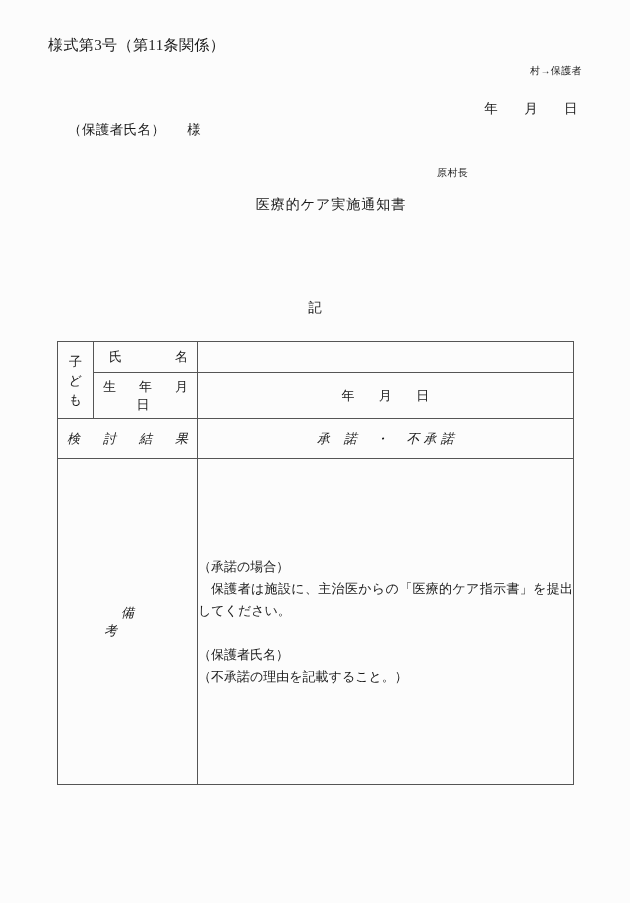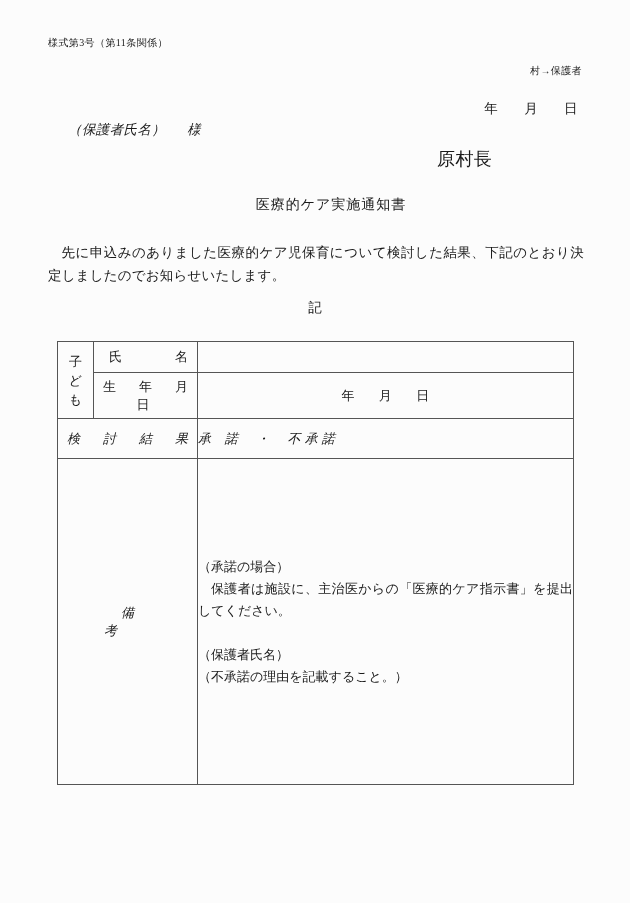--- a/index.html
+++ b/index.html
@@ -19,21 +19,21 @@
     width: 630px;
     height: 903px;
     overflow: hidden;
   }
 
   
   .form-no {
     position: absolute;
     left: 48px;
     top: 36px;
-    font-size: 10px;
+    font-size: 15px;
     letter-spacing: 0.4px;
     white-space: nowrap;
   }
   .recipient-route {
     position: absolute;
     right: 48px;
     top: 64px;
     font-size: 10px;
     letter-spacing: 0.4px;
     white-space: nowrap;
@@ -48,29 +48,28 @@
   }
   .date-line .gap { display: inline-block; width: 26px; }
 
   .addressee {
     position: absolute;
     left: 68px;
     top: 121px;
     font-size: 13.5px;
     white-space: nowrap;
     letter-spacing: 0.4px;
-    font-style: italic;
   }
   .addressee .sama { display: inline-block; margin-left: 22px; }
 
   .issuer {
     position: absolute;
     left: 437px;
-    top: 147px;
-    font-size: 18px;
+    top: 166px;
+    font-size: 10px;
     white-space: nowrap;
     letter-spacing: 0.4px;
   }
 
   .doc-title {
     position: absolute;
     left: 0;
     right: 0;
     top: 196px;
     text-align: center;
@@ -155,21 +154,21 @@
   .row-bikou  { height: 326px; }
 
   .cell-birth-value {
     text-align: center;
     padding-right: 48px;
     letter-spacing: 0.4px;
   }
   .cell-birth-value .gap { display: inline-block; width: 24px; }
 
   .cell-result-value {
-    text-align: left;
+    text-align: center;
     padding-right: 38px;
     letter-spacing: 0.4px;
   }
   .cell-result-value .sp { display: inline-block; width: 18px; }
 
   .cell-bikou-value {
     vertical-align: top;
     padding: 8px 10px 0 8px;
     line-height: 22px;
     font-size: 13px;
@@ -196,21 +195,20 @@
   </div>
 
   <div class="addressee">
     <span>（保護者氏名）</span><span class="sama">様</span>
   </div>
 
   <div class="issuer">原村長</div>
 
   <div class="doc-title">医療的ケア実施通知書</div>
 
-  <div class="body-text">先に申込みのありました医療的ケア児保育について検討した結果、下記のとおり決定しましたのでお知らせいたします。</div>
 
   <div class="ki-mark">記</div>
 
   <table class="form-table">
     <colgroup>
       <col class="col-kodomo">
       <col class="col-label">
       <col class="col-value">
     </colgroup>
     <tbody>

